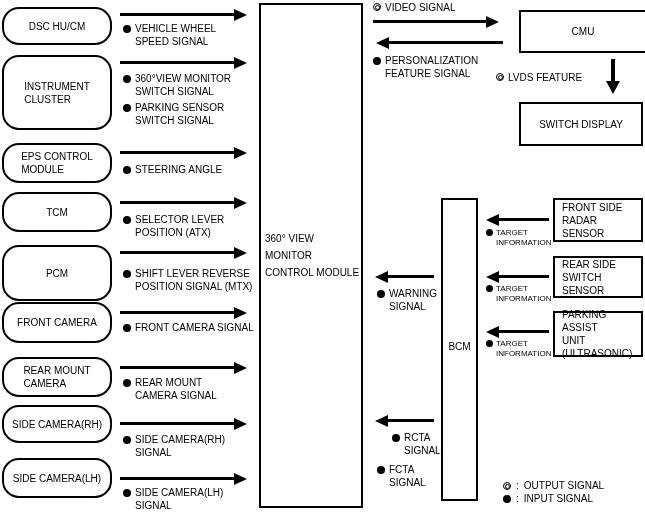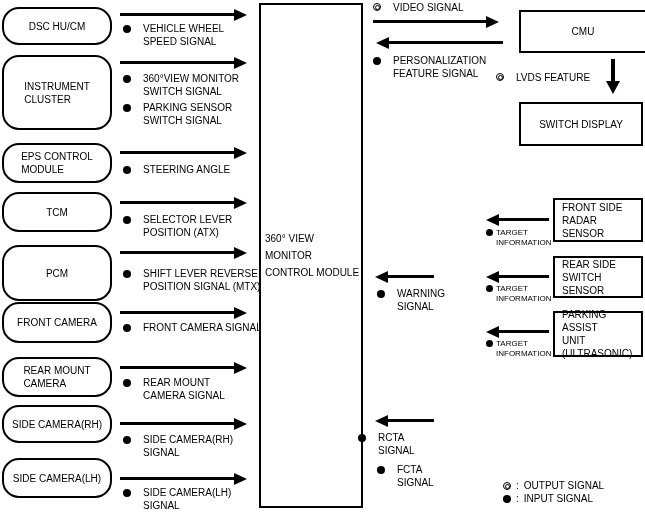--- a/index.html
+++ b/index.html
@@ -23,21 +23,21 @@
   .arrow-r{position:absolute;height:3px;background:#000;}
   .arrow-r::after{content:"";position:absolute;left:100%;top:-4.5px;width:0;height:0;
     border-left:13px solid #000;border-top:6px solid transparent;border-bottom:6px solid transparent;}
   .arrow-l{position:absolute;height:3px;background:#000;}
   .arrow-l::before{content:"";position:absolute;right:100%;top:-4.5px;width:0;height:0;
     border-right:13px solid #000;border-top:6px solid transparent;border-bottom:6px solid transparent;}
   .arrow-d{position:absolute;width:4px;background:#000;}
   .arrow-d::after{content:"";position:absolute;top:100%;left:-5px;width:0;height:0;
     border-top:13px solid #000;border-left:7px solid transparent;border-right:7px solid transparent;}
   
-  .sig{position:absolute;display:flex;align-items:flex-start;gap:12px;font-size:10px;line-height:12.5px;}
+  .sig{position:absolute;display:flex;align-items:flex-start;gap:4px;font-size:10px;line-height:12.5px;}
   .sig .txt{white-space:pre-line;}
   .sig.small{font-size:8px;line-height:10px;gap:3px;}
   .dot{flex:0 0 auto;width:8px;height:8px;border-radius:50%;background:#000;margin-top:2px;}
   .sig.small .dot{width:7px;height:7px;margin-top:1px;}
   .ring{flex:0 0 auto;width:8px;height:8px;border-radius:50%;border:1.5px solid #000;position:relative;margin-top:1px;box-sizing:border-box;}
   .ring::after{content:"";position:absolute;inset:0.5px;border:1.5px solid #000;border-radius:50%;}
   
   .legend{position:absolute;left:503px;top:480px;display:flex;flex-direction:column;gap:1px;font-size:10px;line-height:12px;}
   .legend-row{display:flex;align-items:center;gap:5px;}
   .legend-row .dot{margin-top:0;}
@@ -160,30 +160,33 @@
     </div>
   <div class="sig" style="left:496px;top:72px">
       <span class="ring"></span>
       <span class="txt">LVDS FEATURE</span>
     </div>
   <div class="arrow-d" style="left:611px;top:59px;height:22px"></div>
   <div class="box" style="left:519px;top:102px;width:124px;height:44px">
       <span class="lbl">SWITCH DISPLAY</span>
     </div>
 
+  <div class="box bcm-box">
+    <span class="bcm-label">BCM</span>
+  </div>
 
   <div class="arrow-l" style="left:388px;top:275px;width:46px"></div>
   <div class="sig" style="left:377px;top:288px">
       <span class="dot"></span>
       <span class="txt">WARNING
 SIGNAL</span>
     </div>
 
   <div class="arrow-l" style="left:388px;top:419px;width:46px"></div>
-  <div class="sig" style="left:358px;top:432px">
+  <div class="sig" style="left:392px;top:432px">
       <span class="dot"></span>
       <span class="txt">RCTA
 SIGNAL</span>
     </div>
   <div class="sig" style="left:377px;top:464px">
       <span class="dot"></span>
       <span class="txt">FCTA
 SIGNAL</span>
     </div>
 

